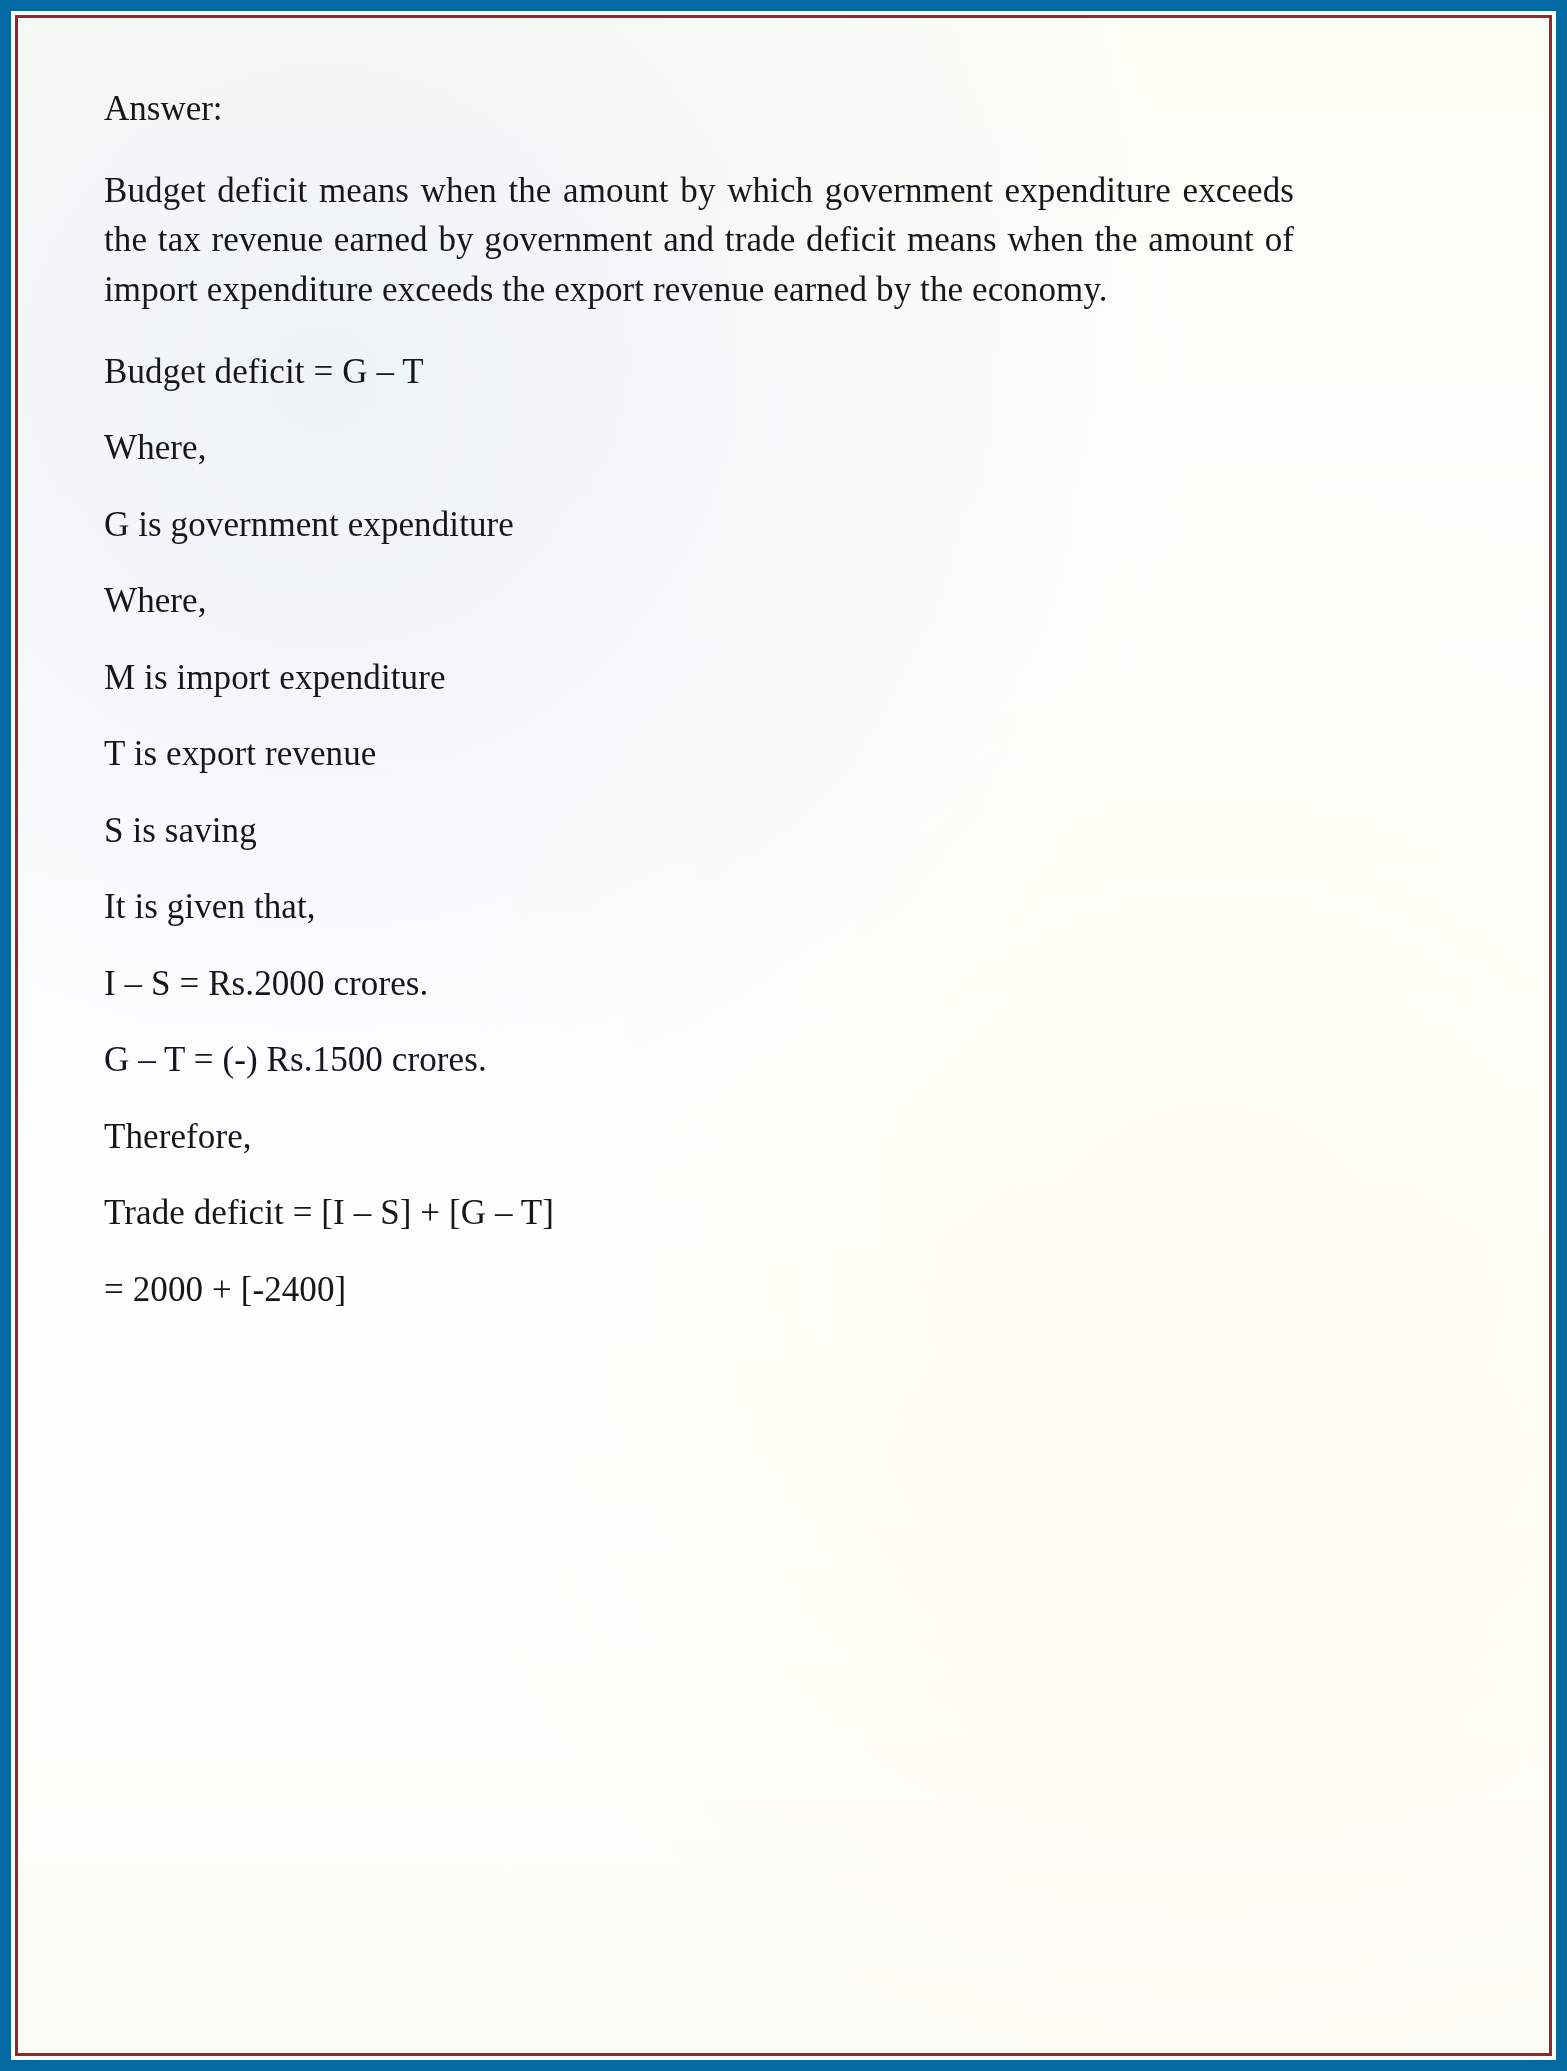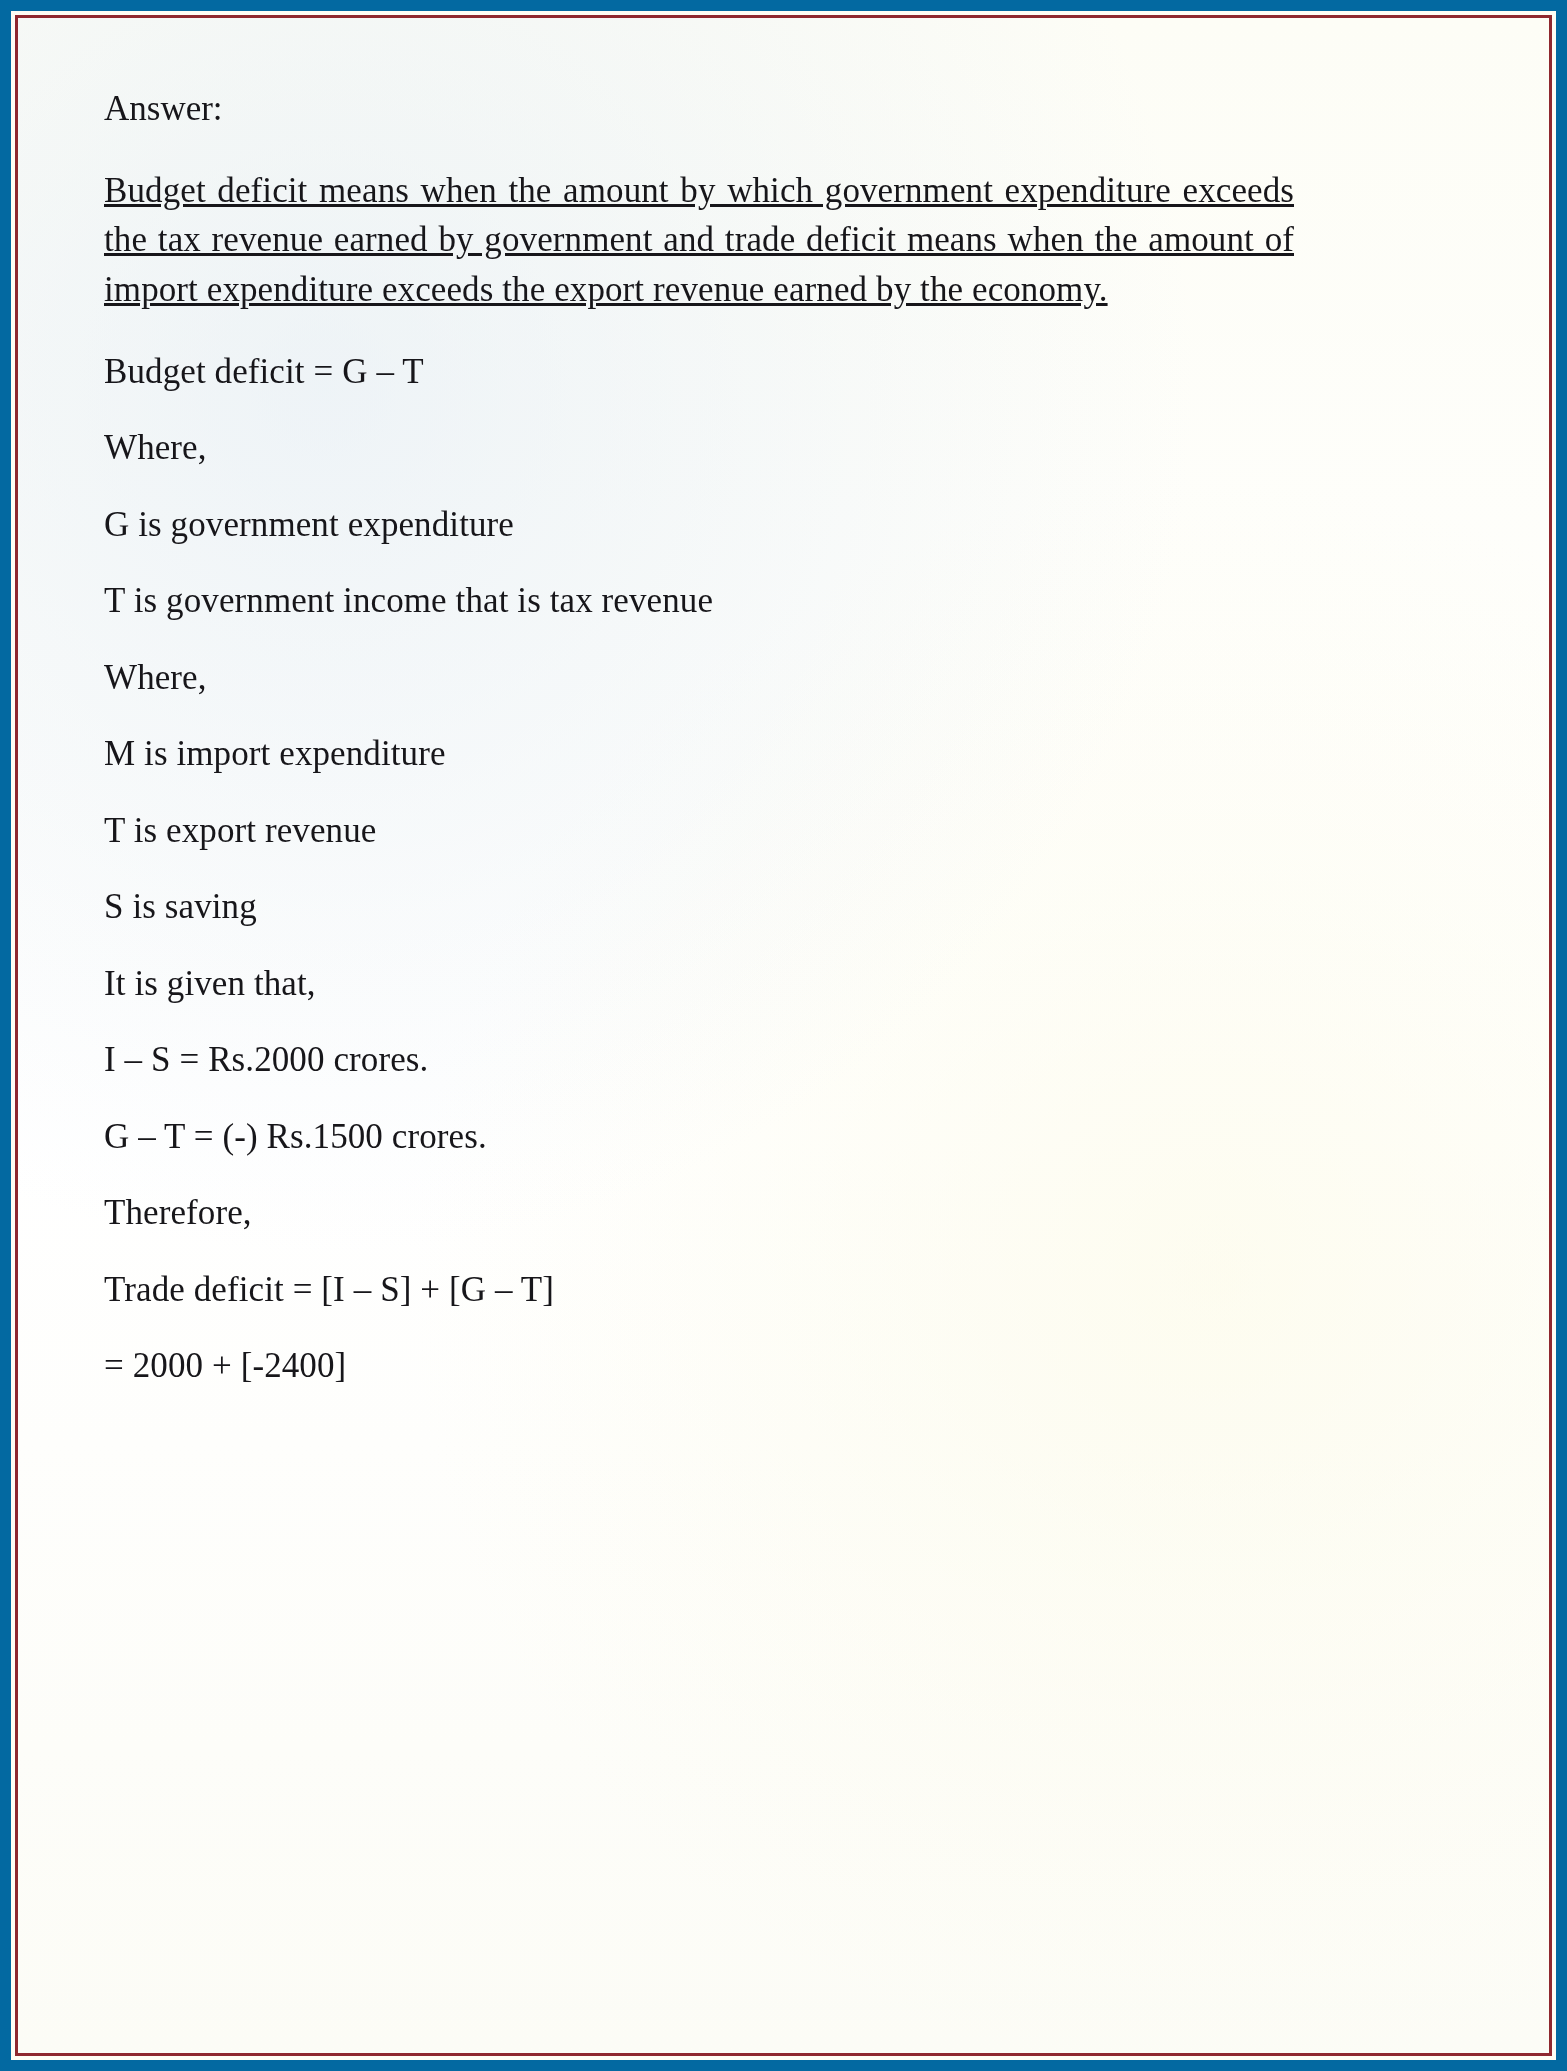--- a/index.html
+++ b/index.html
@@ -76,21 +76,20 @@
 
   .para {
     color: #17161a;
     font-size: 35px;
     line-height: 1.42;
     margin: 0 0 34px 0;
     text-align: justify;
     text-justify: inter-word;
     max-width: 1190px;
     letter-spacing: 0.1px;
-    text-decoration: underline;
   }
 
   .heading {
     color: #17161a;
     font-size: 35px;
     line-height: 1.30;
     margin: 0 0 34px 0;
   }
 </style>
 </head>
@@ -103,21 +102,20 @@
 
         <div class="content">
 
           <div class="heading">Answer:</div>
 
           <div class="para">Budget deficit means when the amount by which government expenditure exceeds the tax revenue earned by government and trade deficit means when the amount of import expenditure exceeds the export revenue earned by the economy.</div>
 
           <div class="line">Budget deficit = G – T</div>
           <div class="line">Where,</div>
           <div class="line">G is government expenditure</div>
-          <div class="line">T is government income that is tax revenue</div>
           <div class="line">Where,</div>
           <div class="line">M is import expenditure</div>
           <div class="line">T is export revenue</div>
           <div class="line">S is saving</div>
           <div class="line">It is given that,</div>
           <div class="line">I – S = Rs.2000 crores.</div>
           <div class="line">G – T = (-) Rs.1500 crores.</div>
           <div class="line">Therefore,</div>
           <div class="line">Trade deficit = [I – S] + [G – T]</div>
           <div class="line">= 2000 + [-2400]</div>

